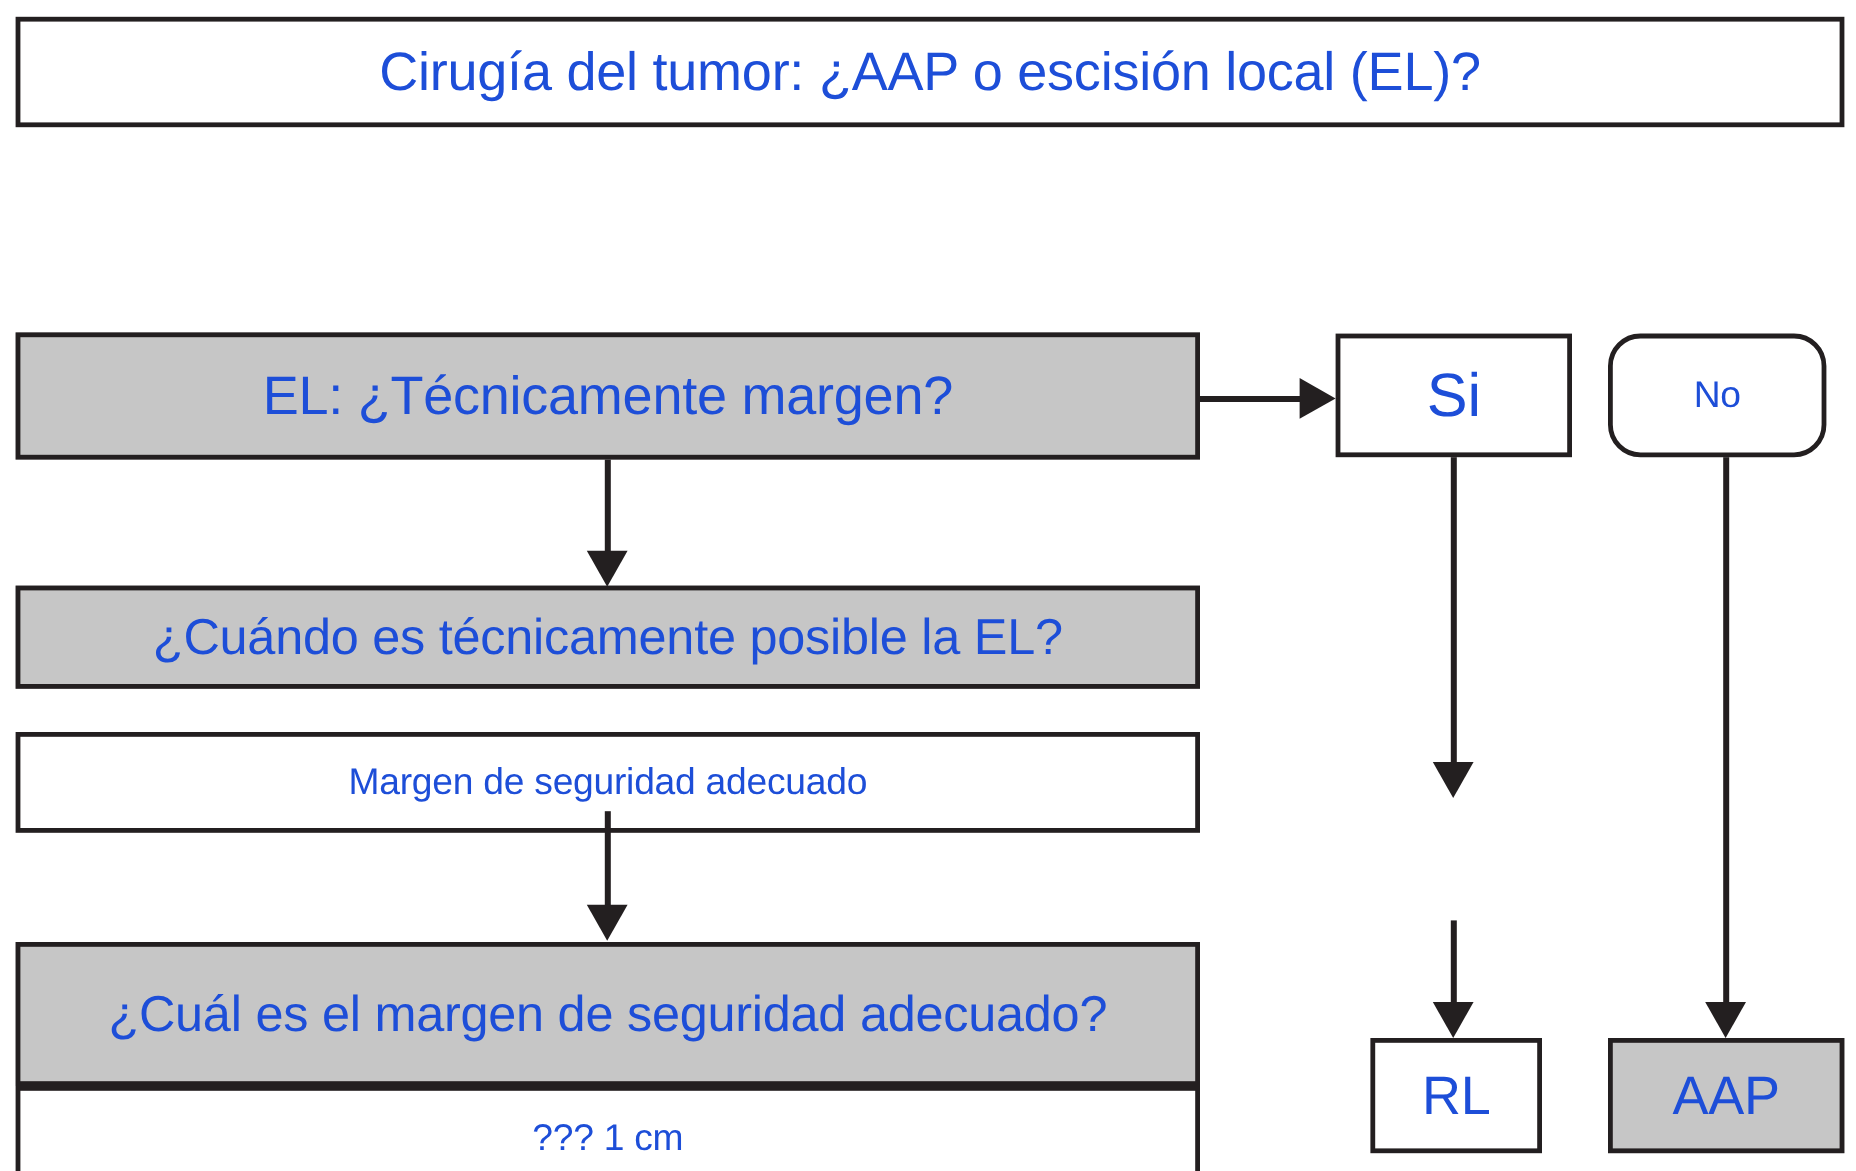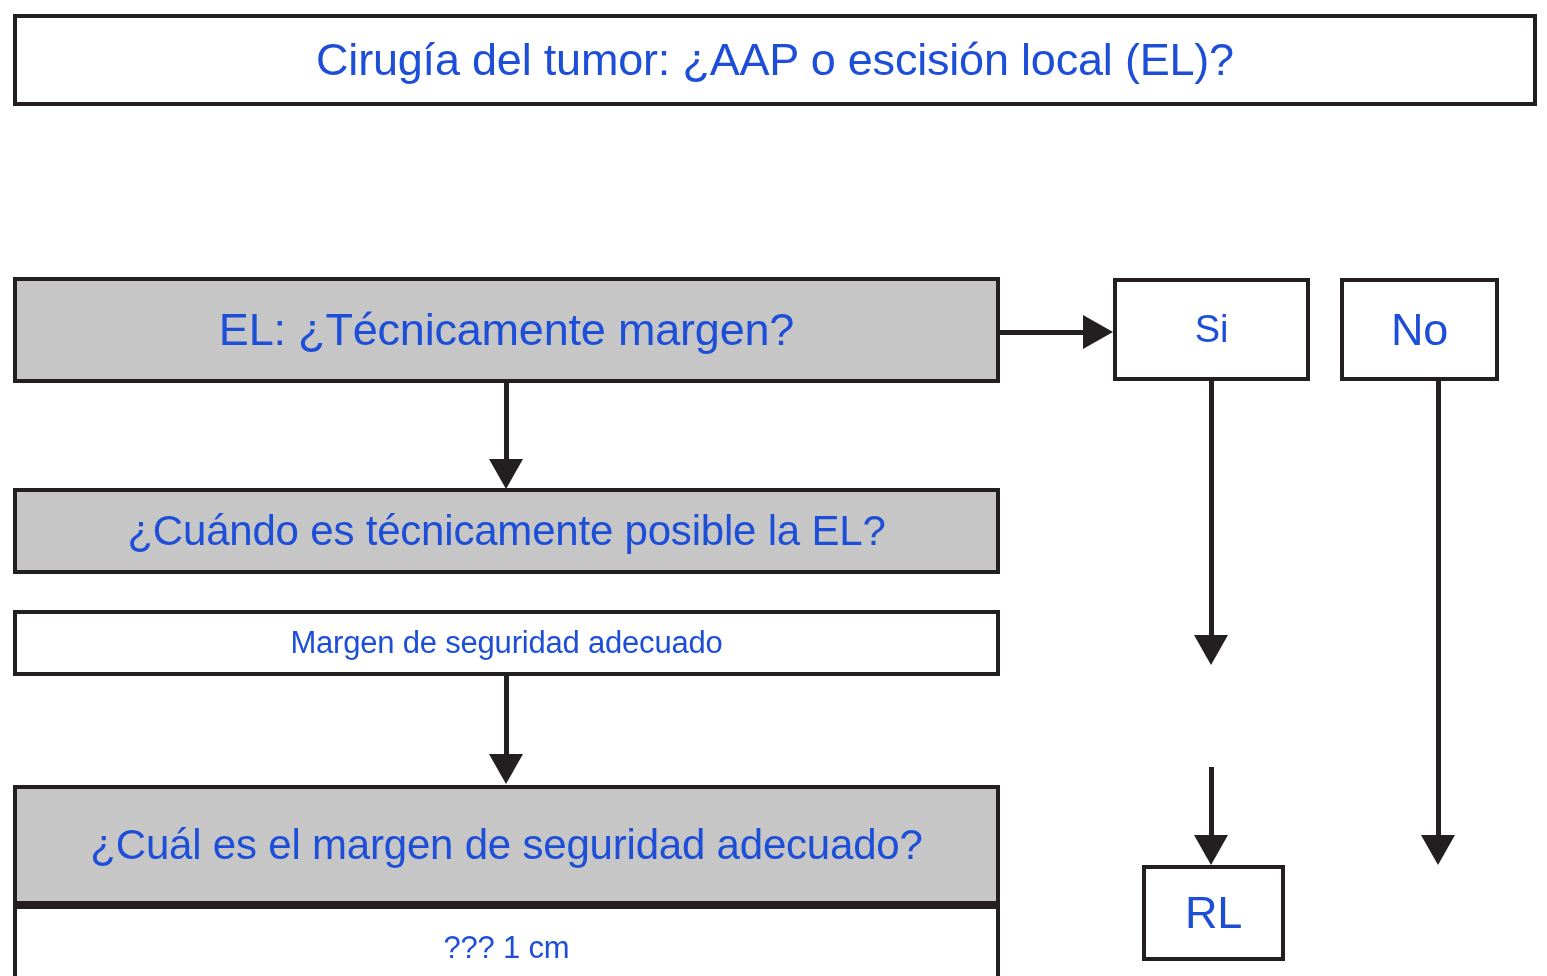--- a/index.html
+++ b/index.html
@@ -33,32 +33,33 @@
   .title-box {
     left: 13px; top: 14px; width: 1524px; height: 92px;
     font-size: 45px;
   }
   .q1 {
     left: 13px; top: 277px; width: 987px; height: 106px;
     font-size: 45px;
   }
   .si {
     left: 1113px; top: 278px; width: 197px; height: 103px;
-    font-size: 38px;
+    font-size: 51px;
   }
   .no {
-    left: 1340px; top: 278px; width: 159px; height: 103px;
-    font-size: 45px;
+    left: 1340px; top: 278px; width: 182px; height: 103px;
+    font-size: 31px;
+    border-radius: 27px;
   }
   .q2 {
     left: 13px; top: 488px; width: 987px; height: 86px;
     font-size: 42px;
   }
   .a2 {
-    left: 13px; top: 610px; width: 987px; height: 66px;
+    left: 13px; top: 610px; width: 987px; height: 84px;
     font-size: 31px;
   }
   .q3 {
     left: 13px; top: 785px; width: 987px; height: 120px;
     font-size: 42px;
   }
   .a3 {
     left: 13px; top: 905px; width: 987px; height: 86px;
     font-size: 31px;
   }
@@ -114,20 +115,21 @@
 
   <div class="box white a2">Margen de seguridad adecuado</div>
 
   <div class="box gray q3">¿Cuál es el margen de seguridad adecuado?</div>
 
   <div class="box white a3">??? 1 cm</div>
 
 
   <div class="box white rl">RL</div>
 
+  <div class="box gray aap">AAP</div>
 
   <div class="conn h-line" style="left:1000px; top:330px; width:85px;"></div>
   <div class="arrow-right" style="left:1083px; top:315px;"></div>
 
   <div class="conn v-line" style="left:504px; top:383px; height:80px;"></div>
   <div class="arrow-down" style="left:489px; top:459px;"></div>
 
   <div class="conn v-line" style="left:504px; top:676px; height:80px;"></div>
   <div class="arrow-down" style="left:489px; top:754px;"></div>
 

